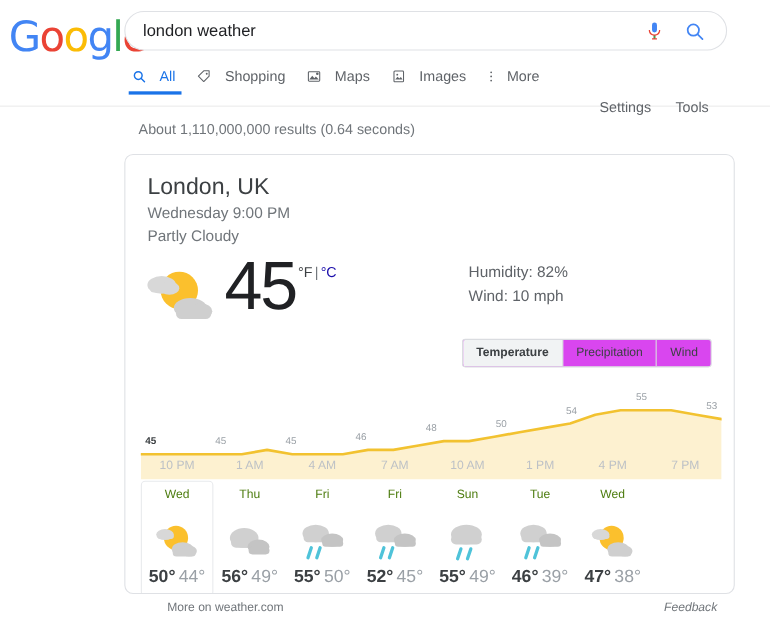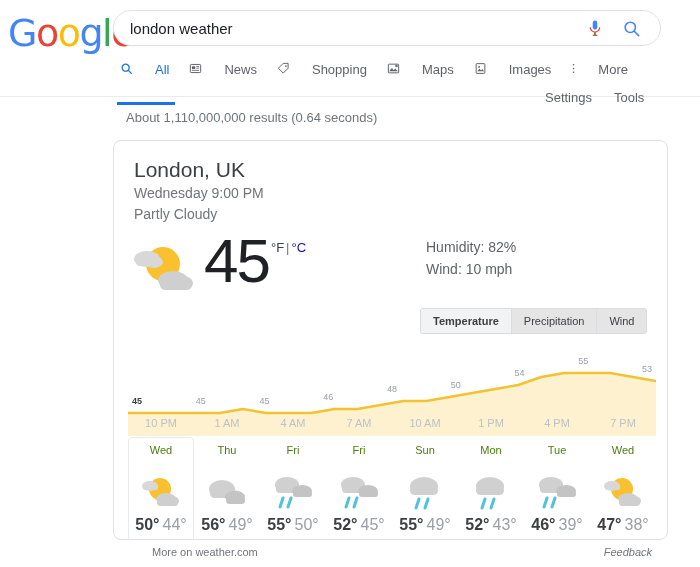--- a/index.html
+++ b/index.html
@@ -67,23 +67,24 @@
   .nav {
     position: absolute;
     left: 113px;
     top: 62px;
     display: flex;
     align-items: flex-start;
     font-size: 13px;
   }
   .navtab {
     display: flex;
-    gap: 22px;
+    align-items: center;
+    gap: 12px;
     color: #5f6368;
-    padding: 0 10px 28px 10px;
+    padding: 0 10px 9px 10px;
     cursor: pointer;
     white-space: nowrap;
     position: relative;
   }
   .navtab:first-child { padding-left: 7px; }
   .navtab.active { color: #1a73e8; }
   .navtab.active::after {
     content: "";
     position: absolute;
     left: 4px; right: 4px; bottom: 0;
@@ -175,21 +176,21 @@
 
   .wx-toggle {
     position: absolute;
     left: 306px;
     top: 167px;
     display: flex;
     border: 1px solid #dadce0;
     border-radius: 3px;
     overflow: hidden;
     font-size: 11px;
-    background: #e5e5e5;
+    background: #d946ef;
   }
   .wx-toggle div {
     padding: 6px 12px;
     color: #3c4043;
     cursor: pointer;
     border-right: 1px solid #dadce0;
     white-space: nowrap;
   }
   .wx-toggle div:last-child { border-right: none; }
   .wx-toggle div.sel { background: #f1f3f4; font-weight: bold; }
@@ -287,32 +288,20 @@
 
   <div class="nav">
     <div class="navtab active">
       <span>
         <svg width="13" height="13" viewBox="0 0 24 24" style="display:block">
           <circle cx="10.5" cy="10.5" r="6.5" fill="none" stroke="#1a73e8" stroke-width="2.4"></circle>
           <line x1="15.5" y1="15.5" x2="21" y2="21" stroke="#1a73e8" stroke-width="2.4" stroke-linecap="round"></line>
         </svg>
       </span>
       <span>All</span>
-    </div>
-    <div class="navtab">
-      <span>
-        <svg width="13" height="13" viewBox="0 0 24 24" style="display:block">
-          <rect x="2.5" y="4.5" width="19" height="15" rx="1.5" fill="none" stroke="#5f6368" stroke-width="1.8"></rect>
-          <rect x="5.5" y="8" width="6" height="5" fill="#5f6368"></rect>
-          <line x1="13.5" y1="8.5" x2="18.5" y2="8.5" stroke="#5f6368" stroke-width="1.5"></line>
-          <line x1="13.5" y1="11.5" x2="18.5" y2="11.5" stroke="#5f6368" stroke-width="1.5"></line>
-          <line x1="5.5" y1="15.5" x2="18.5" y2="15.5" stroke="#5f6368" stroke-width="1.5"></line>
-        </svg>
-      </span>
-      <span>News</span>
     </div>
     <div class="navtab">
       <span>
         <svg width="13" height="13" viewBox="0 0 24 24" style="display:block">
           <path d="M2.5 11.5 11.5 2.5h9v9l-9 9z" fill="none" stroke="#5f6368" stroke-width="1.8" stroke-linejoin="round"></path>
           <circle cx="16.5" cy="7.5" r="1.6" fill="#5f6368"></circle>
         </svg>
       </span>
       <span>Shopping</span>
     </div>
@@ -482,32 +471,20 @@
           <svg width="44" height="40" viewBox="0 0 44 40">
             <ellipse cx="21" cy="14" rx="14" ry="9" fill="#D0D0D0"></ellipse>
             <rect x="7" y="14" width="28" height="9" rx="4.5" fill="#D0D0D0"></rect>
             <line x1="16" y1="27" x2="13" y2="36" stroke="#4FC3D9" stroke-width="3" stroke-linecap="round"></line>
             <line x1="25" y1="27" x2="22" y2="36" stroke="#4FC3D9" stroke-width="3" stroke-linecap="round"></line>
           </svg>
         </div>
         <div class="fc-temps"><span class="fc-hi">55°</span><span class="fc-lo">49°</span></div>
       </div>
       <div class="fc-day">
-        <div class="fc-name">Mon</div>
-        <div class="fc-icon">
-          <svg width="44" height="40" viewBox="0 0 44 40">
-            <ellipse cx="21" cy="14" rx="14" ry="9" fill="#D0D0D0"></ellipse>
-            <rect x="7" y="14" width="28" height="9" rx="4.5" fill="#D0D0D0"></rect>
-            <line x1="16" y1="27" x2="13" y2="36" stroke="#4FC3D9" stroke-width="3" stroke-linecap="round"></line>
-            <line x1="25" y1="27" x2="22" y2="36" stroke="#4FC3D9" stroke-width="3" stroke-linecap="round"></line>
-          </svg>
-        </div>
-        <div class="fc-temps"><span class="fc-hi">52°</span><span class="fc-lo">43°</span></div>
-      </div>
-      <div class="fc-day">
         <div class="fc-name">Tue</div>
         <div class="fc-icon">
           <svg width="44" height="40" viewBox="0 0 44 40">
             <ellipse cx="16" cy="13" rx="12" ry="8" fill="#D0D0D0"></ellipse>
             <rect x="5" y="13" width="22" height="8" rx="4" fill="#D0D0D0"></rect>
             <ellipse cx="31" cy="19" rx="10" ry="6" fill="#C4C4C4"></ellipse>
             <rect x="22" y="19" width="19" height="6" rx="3" fill="#C4C4C4"></rect>
             <line x1="12" y1="26" x2="9" y2="35" stroke="#4FC3D9" stroke-width="3" stroke-linecap="round"></line>
             <line x1="20" y1="26" x2="17" y2="35" stroke="#4FC3D9" stroke-width="3" stroke-linecap="round"></line>
           </svg>

